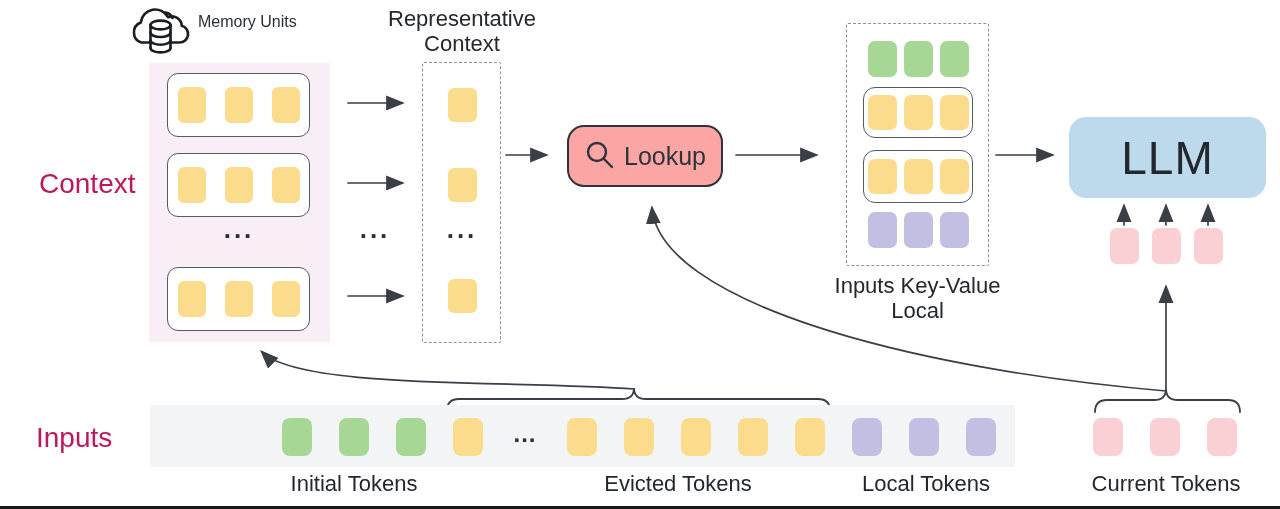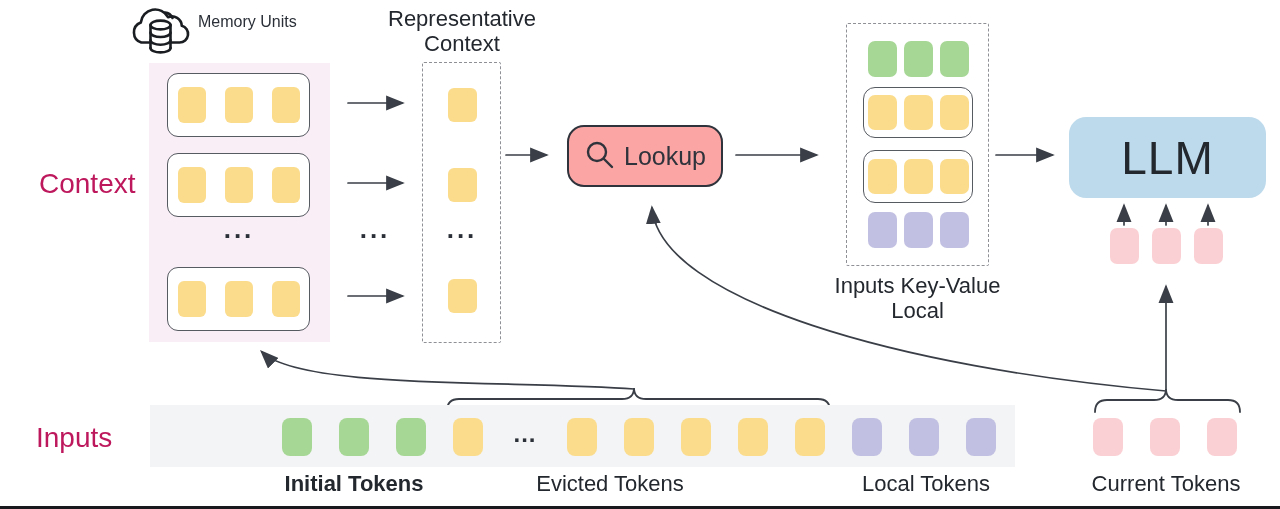--- a/index.html
+++ b/index.html
@@ -204,19 +204,19 @@
       <span class="token" style="background: rgb(194, 192, 226);"></span>
       <span class="token" style="background: rgb(194, 192, 226);"></span>
       <span class="token" style="background: rgb(194, 192, 226);"></span>
     </div>
   <div class="cur-tokens">
       <span class="token" style="background: rgb(251, 208, 212);"></span>
       <span class="token" style="background: rgb(251, 208, 212);"></span>
       <span class="token" style="background: rgb(251, 208, 212);"></span>
     </div>
 
-  <div class="grp-label" style="left:354px;font-weight:bold;">Initial Tokens</div>
-  <div class="grp-label" style="left:610px;">Evicted Tokens</div>
+  <div class="grp-label" style="left:354px;">Initial Tokens</div>
+  <div class="grp-label" style="left:678px;">Evicted Tokens</div>
   <div class="grp-label" style="left:1166px;">Current Tokens</div>
   <div class="grp-label" style="left:926px;">Local Tokens</div>
 
   <div class="bottom-rule"></div>
 </div>
 
 </body></html>

